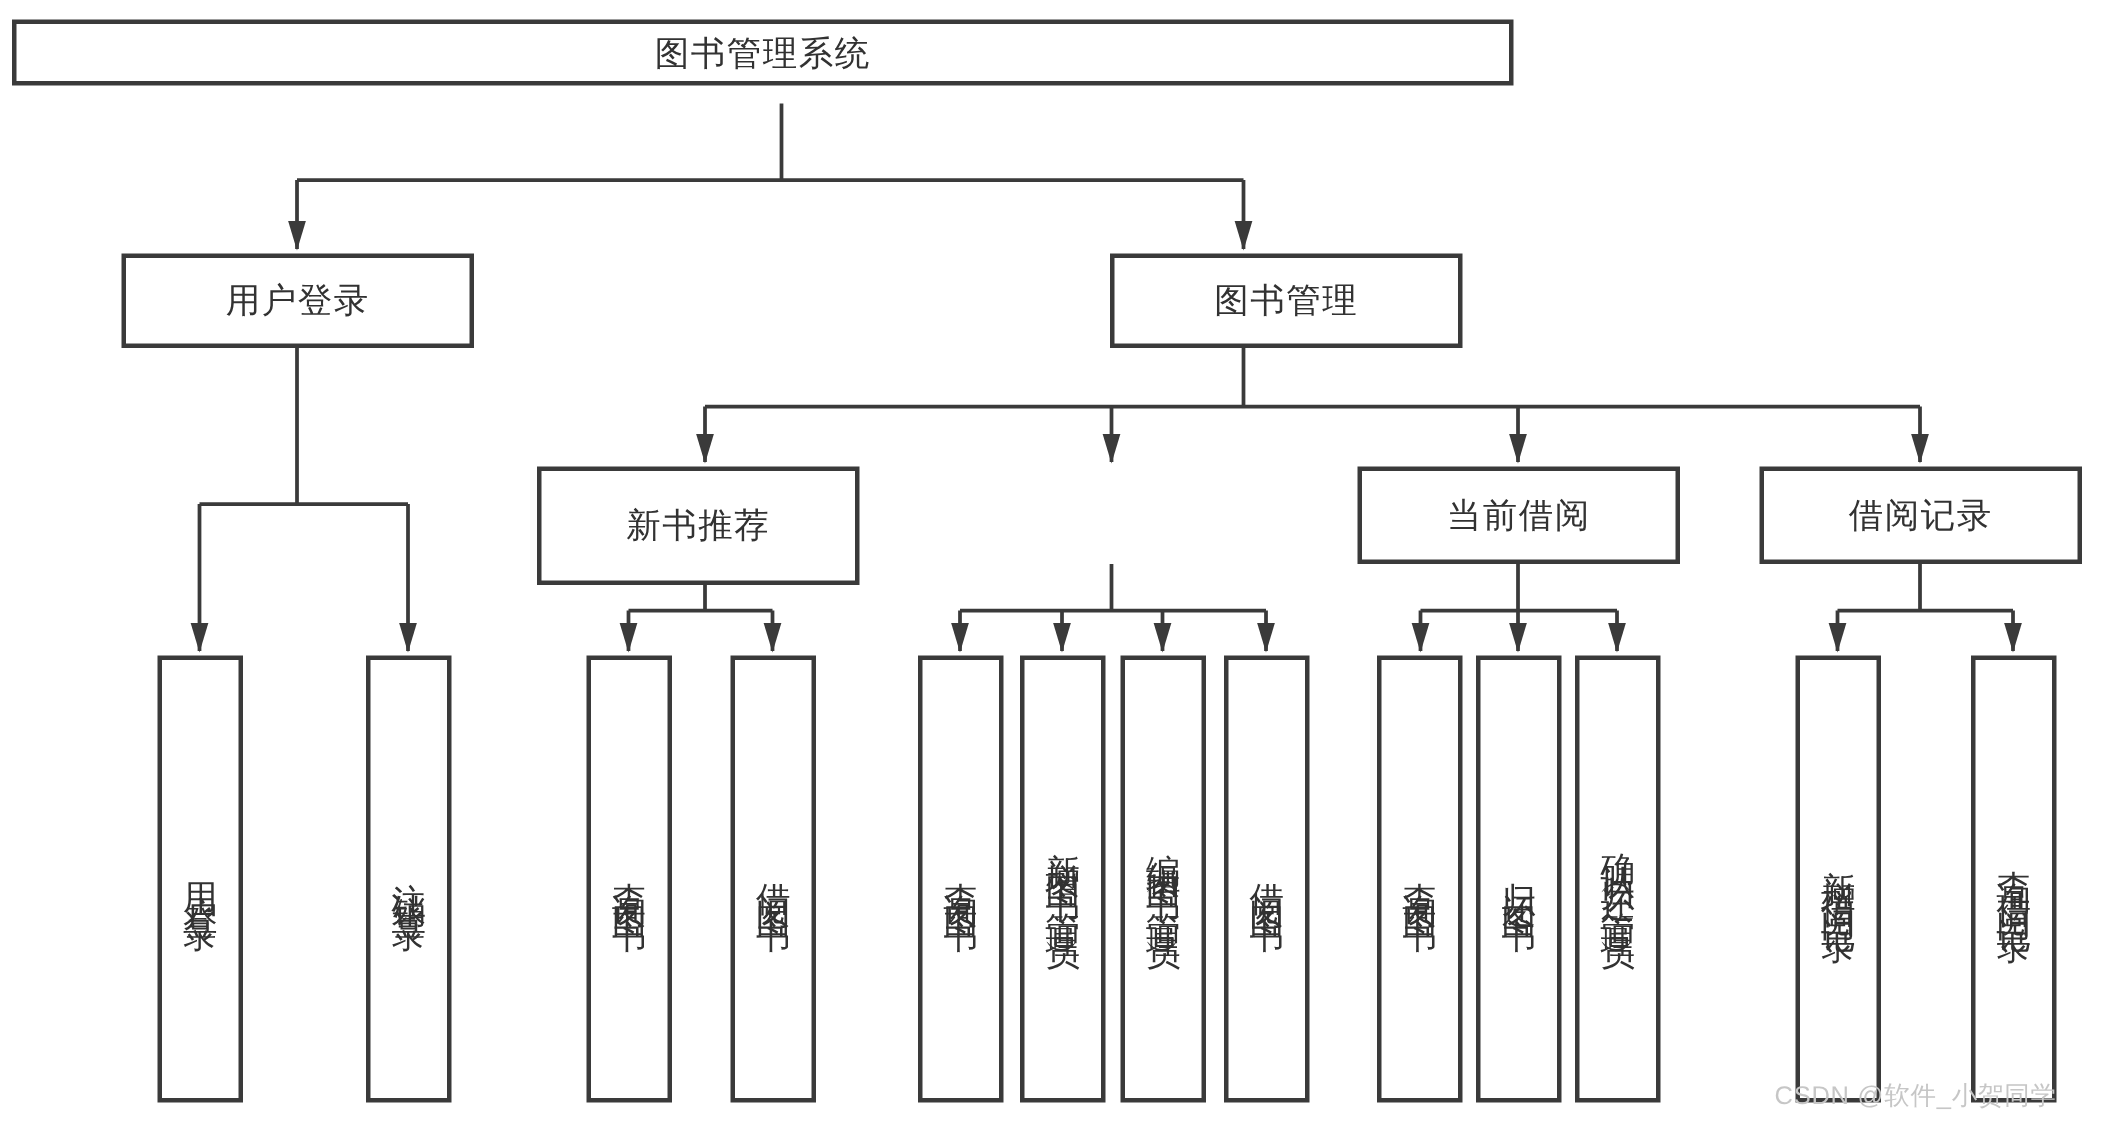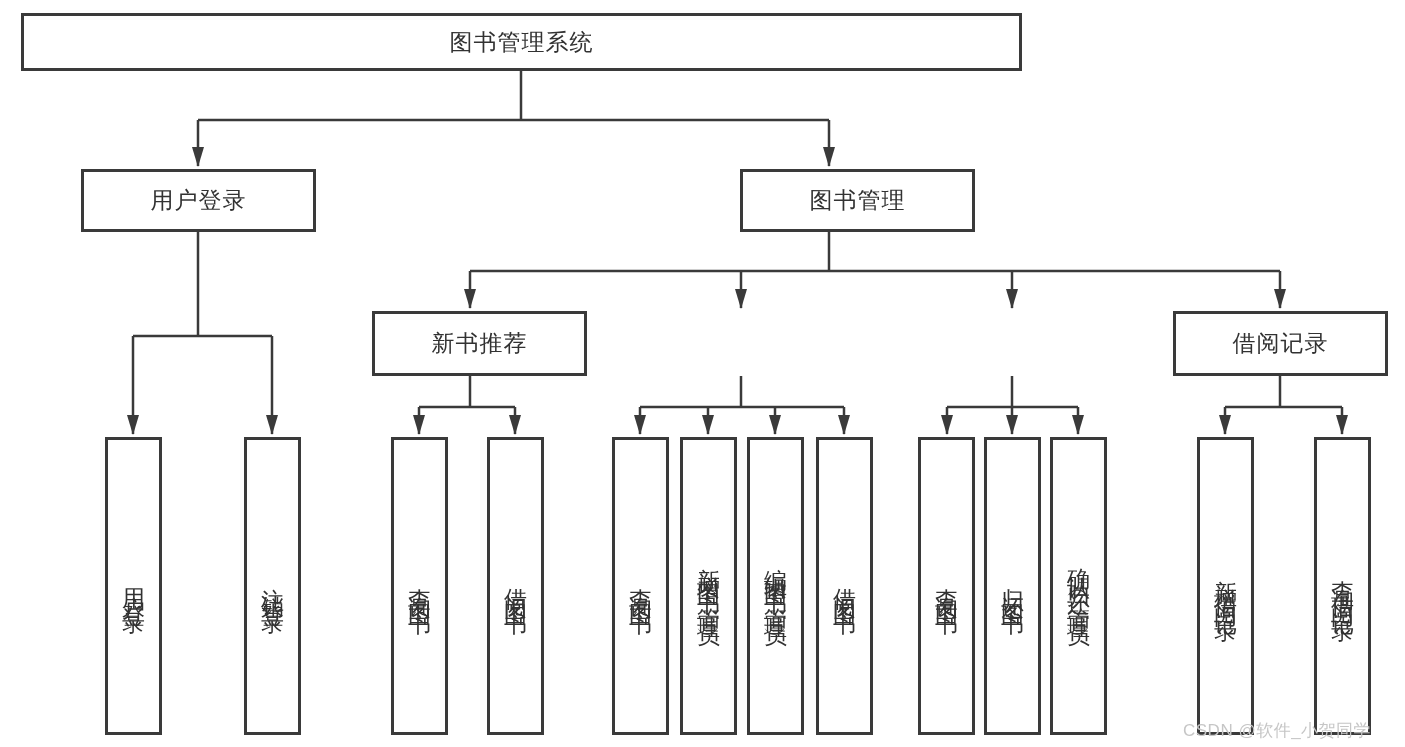--- a/index.html
+++ b/index.html
@@ -70,33 +70,36 @@
       <path d="M1012,407 V434" marker-end="url(#arrow)"></path>
       <path d="M1078,407 V434" marker-end="url(#arrow)"></path>
 
       <path d="M1280,376 V407"></path>
       <path d="M1225,407 H1342"></path>
       <path d="M1225,407 V434" marker-end="url(#arrow)"></path>
       <path d="M1342,407 V434" marker-end="url(#arrow)"></path>
     </g>
   </svg>
 
-  <div class="box" style="left:21px;top:13px;width:1001px;height:58px">
+  <div class="box" style="left:8px;top:13px;width:1001px;height:44px">
     <span>图书管理系统</span>
   </div>
 
   <div class="box" style="left:81px;top:169px;width:235px;height:63px">
     <span>用户登录</span>
   </div>
   <div class="box" style="left:740px;top:169px;width:235px;height:63px">
     <span>图书管理</span>
   </div>
 
-  <div class="box" style="left:372px;top:311px;width:215px;height:65px">
+  <div class="box" style="left:358px;top:311px;width:215px;height:79px">
     <span>新书推荐</span>
+  </div>
+  <div class="box" style="left:905px;top:311px;width:215px;height:65px">
+    <span>当前借阅</span>
   </div>
   <div class="box" style="left:1173px;top:311px;width:215px;height:65px">
     <span>借阅记录</span>
   </div>
 
   <div class="box v" style="left:105px;top:437px;width:57px;height:298px">
     <span>用户登录</span>
   </div>
   <div class="box v" style="left:244px;top:437px;width:57px;height:298px">
     <span>注销登录</span>

